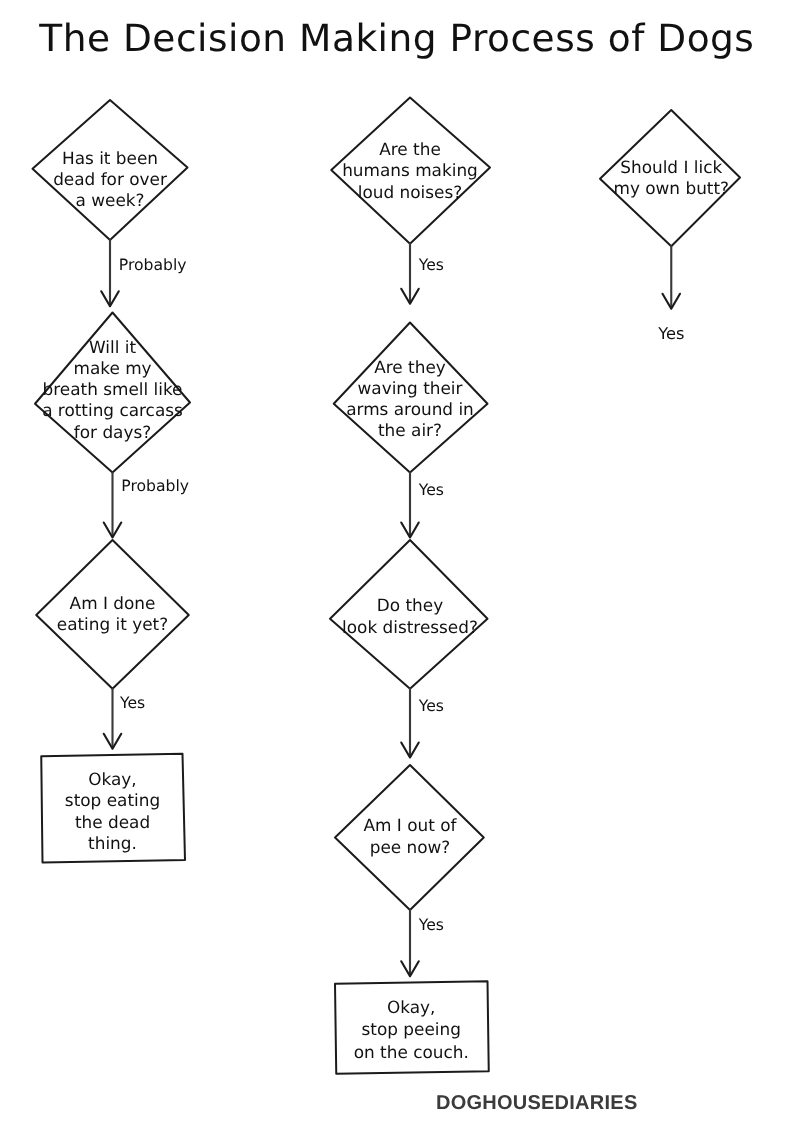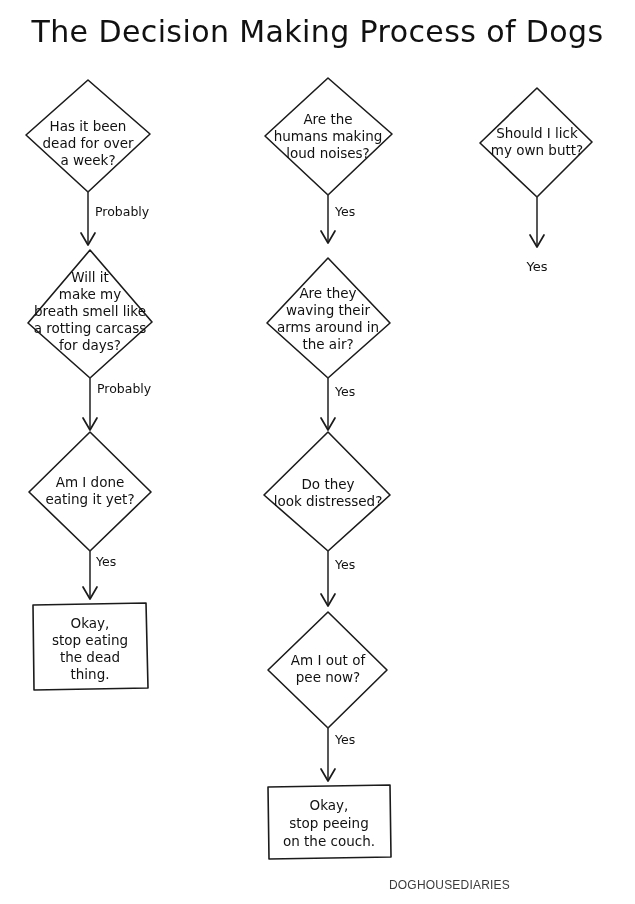--- a/index.html
+++ b/index.html
@@ -34,22 +34,22 @@
     font-weight: 400;
     letter-spacing: 0.4px;
     color: #111111;
     white-space: nowrap;
   }
   .credit {
     position: absolute;
     right: 8px;
     bottom: 12px;
     font-family: "Liberation Sans", sans-serif;
-    font-size: 12px;
-    font-weight: normal;
+    font-size: 16px;
+    font-weight: bold;
     letter-spacing: 0.2px;
     color: #3b3b3b;
   }
   svg.flow {
     position: absolute;
     left: 0;
     top: 0;
     width: 635px;
     height: 904px;
   }

